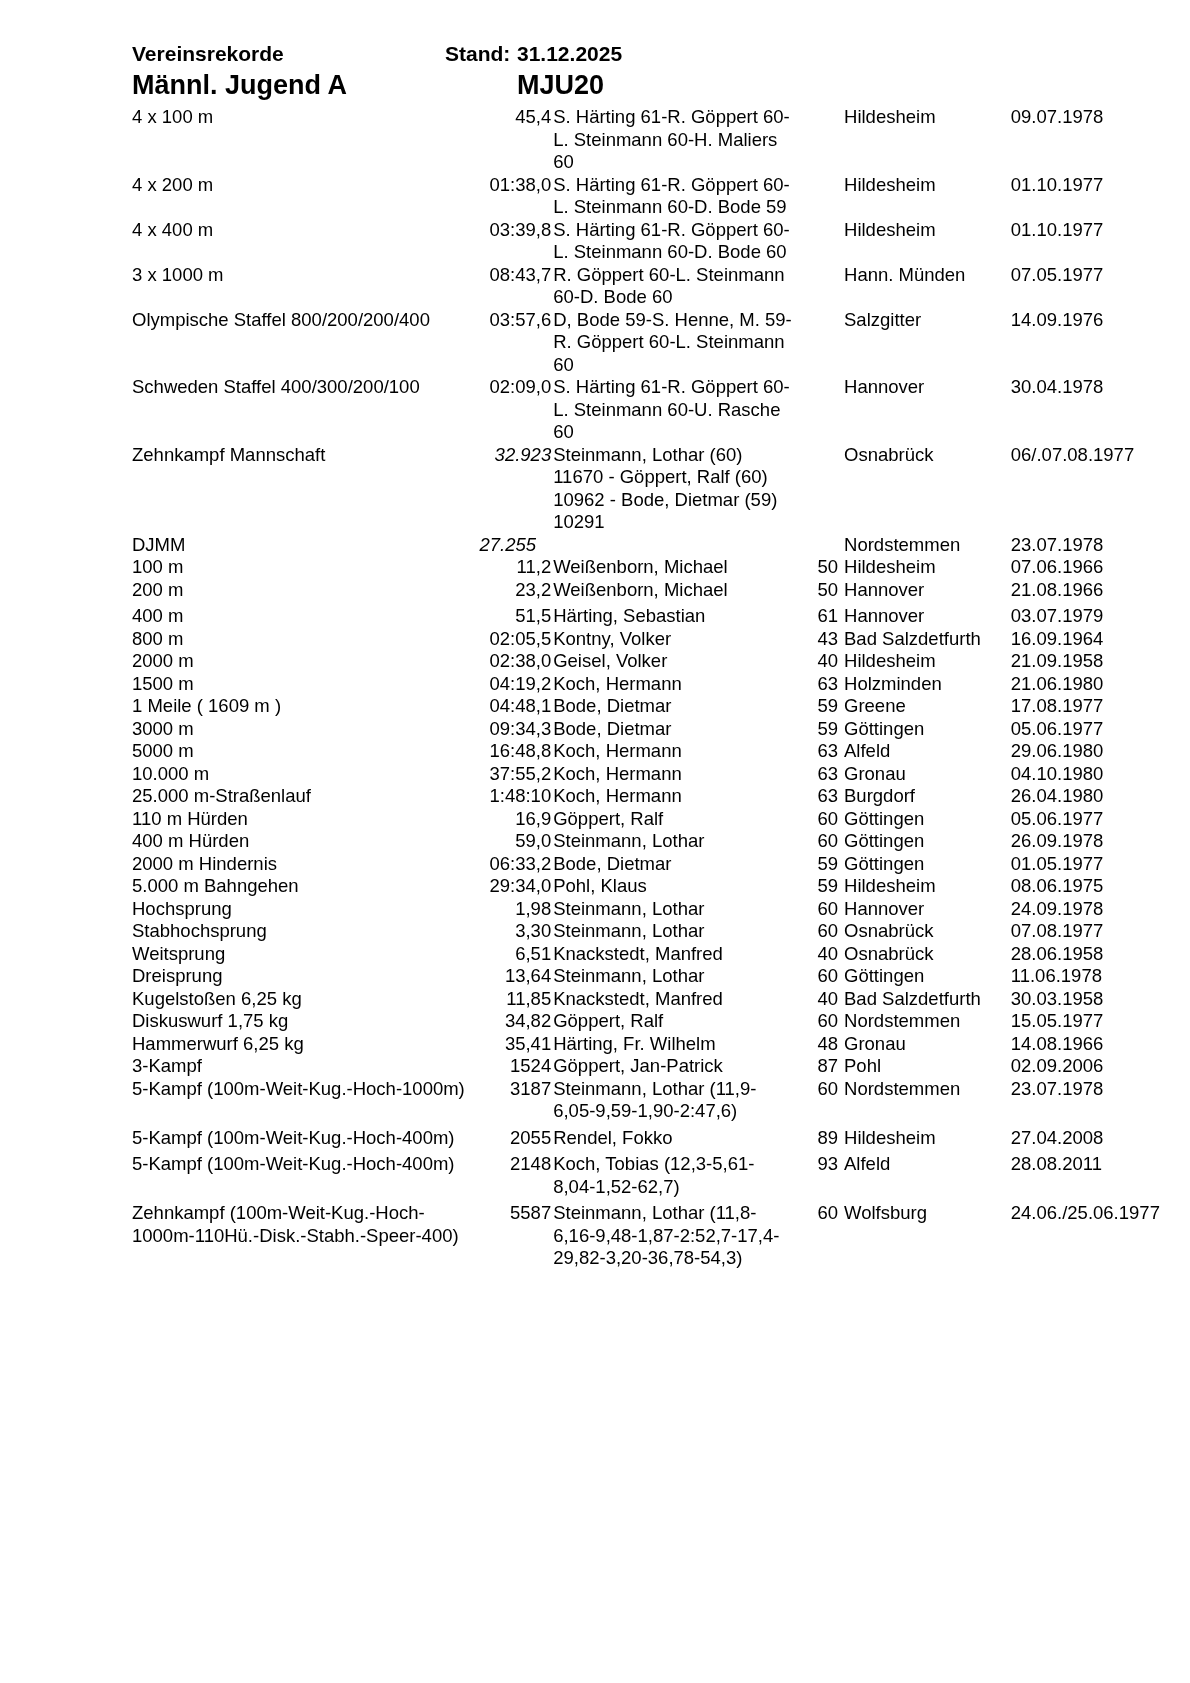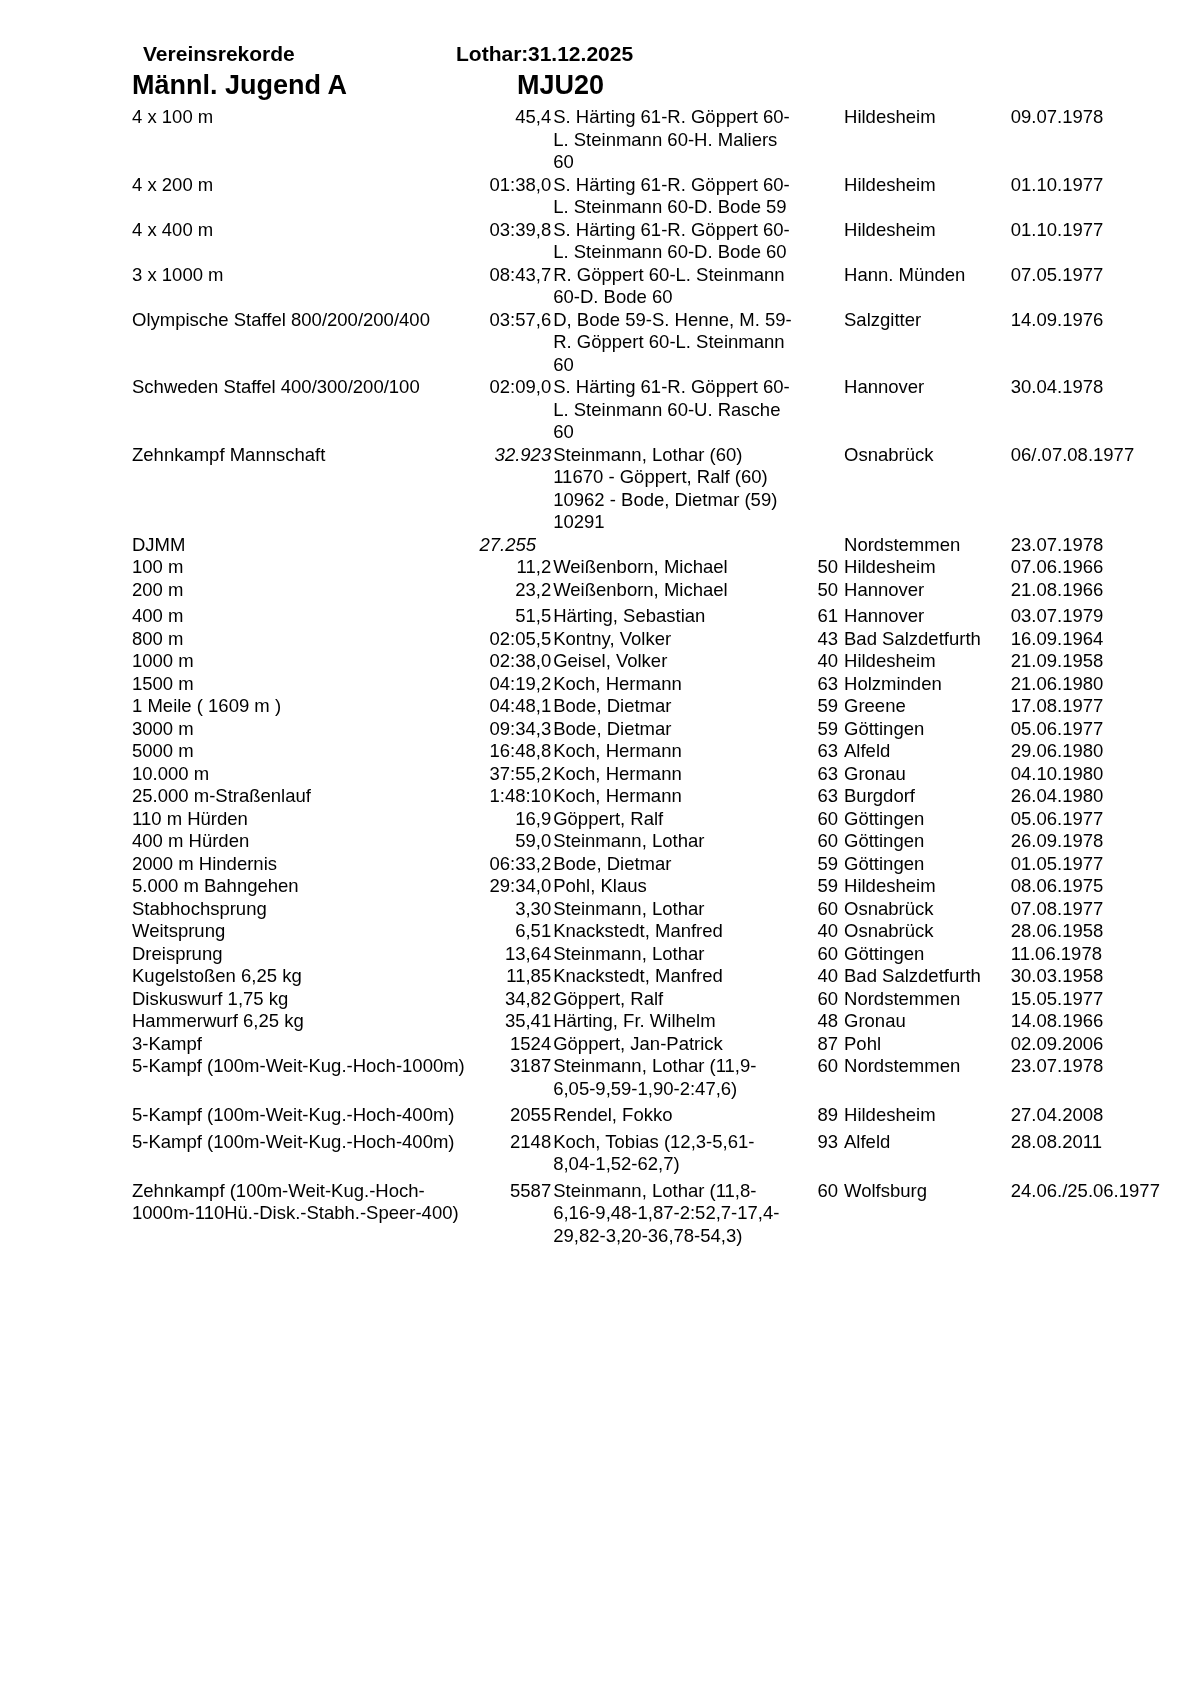--- a/index.html
+++ b/index.html
@@ -1,18 +1,18 @@
 <!DOCTYPE html>
 <html><head>
 <meta charset="utf-8">
 <style>
   html, body { margin: 0; padding: 0; background: #ffffff; }
   body { width: 1190px; height: 1683px; position: relative; color: #000; font-family: "Liberation Sans", sans-serif; overflow: hidden; }
   .page { position: absolute; left: 142px; top: 42px; width: 1000px; }
-  .hdr { position: relative; height: 28px; font-weight: bold; font-size: 21px; margin-left: 11px; }
+  .hdr { position: relative; height: 28px; font-weight: bold; font-size: 21px; }
   .hdr span { position: absolute; top: 0; }
   .hdr2 { position: relative; height: 36px; font-weight: bold; font-size: 27px; }
   .hdr2 span { position: absolute; top: 0; }
   table { border-collapse: collapse; table-layout: fixed; width: 1000px; font-size: 18.5px; line-height: 22.5px; }
   td { vertical-align: top; padding: 0; white-space: normal; }
   td.c1 { width: 340px; }
   td.c2 { width: 75px; text-align: right; padding-right: 2px; }
   td.c3 { width: 240px; padding-left: 0; }
   td.c4 { width: 42px; text-align: right; }
   td.c5 { width: 165px; padding-left: 6px; }
@@ -20,21 +20,21 @@
   tr.gap td { padding-bottom: 4px; }
   .it { font-style: italic; }
   .c2.it-left { text-align: left; padding-left: 4px; }
 </style>
 </head>
 <body>
 
 <div class="page">
   <div class="hdr">
     <span style="left:-10px">Vereinsrekorde</span>
-    <span style="left:303px">Lothar:</span>
+    <span style="left:303px">Stand:</span>
     <span style="left:375px">31.12.2025</span>
   </div>
   <div class="hdr2">
     <span style="left:-10px">Männl. Jugend A</span>
     <span style="left:375px">MJU20</span>
   </div>
 
   <table style="margin-left:-10px">
     <tbody id="rows">
         <tr>
@@ -127,21 +127,21 @@
   </tr>
         <tr>
     <td class="c1">800 m</td>
     <td class="c2">02:05,5</td>
     <td class="c3">Kontny, Volker</td>
     <td class="c4">43</td>
     <td class="c5">Bad Salzdetfurth</td>
     <td class="c6">16.09.1964</td>
   </tr>
         <tr>
-    <td class="c1">1000 m</td>
+    <td class="c1">2000 m</td>
     <td class="c2">02:38,0</td>
     <td class="c3">Geisel, Volker</td>
     <td class="c4">40</td>
     <td class="c5">Hildesheim</td>
     <td class="c6">21.09.1958</td>
   </tr>
         <tr>
     <td class="c1">1500 m</td>
     <td class="c2">04:19,2</td>
     <td class="c3">Koch, Hermann</td>
@@ -215,20 +215,28 @@
   </tr>
         <tr>
     <td class="c1">5.000 m Bahngehen</td>
     <td class="c2">29:34,0</td>
     <td class="c3">Pohl, Klaus</td>
     <td class="c4">59</td>
     <td class="c5">Hildesheim</td>
     <td class="c6">08.06.1975</td>
   </tr>
         <tr>
+    <td class="c1">Hochsprung</td>
+    <td class="c2">1,98</td>
+    <td class="c3">Steinmann, Lothar</td>
+    <td class="c4">60</td>
+    <td class="c5">Hannover</td>
+    <td class="c6">24.09.1978</td>
+  </tr>
+        <tr>
     <td class="c1">Stabhochsprung</td>
     <td class="c2">3,30</td>
     <td class="c3">Steinmann, Lothar</td>
     <td class="c4">60</td>
     <td class="c5">Osnabrück</td>
     <td class="c6">07.08.1977</td>
   </tr>
         <tr>
     <td class="c1">Weitsprung</td>
     <td class="c2">6,51</td>

